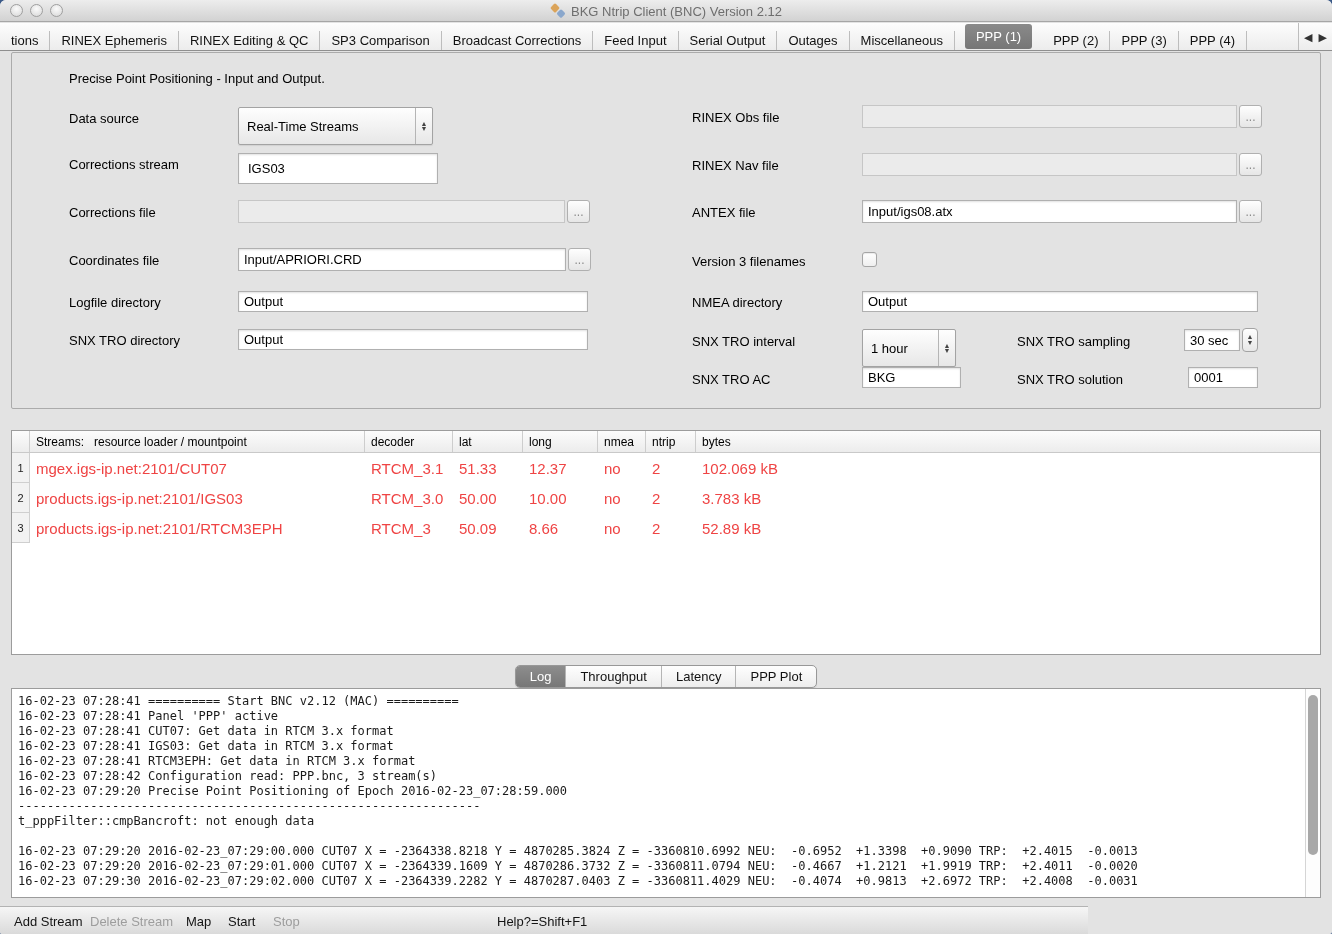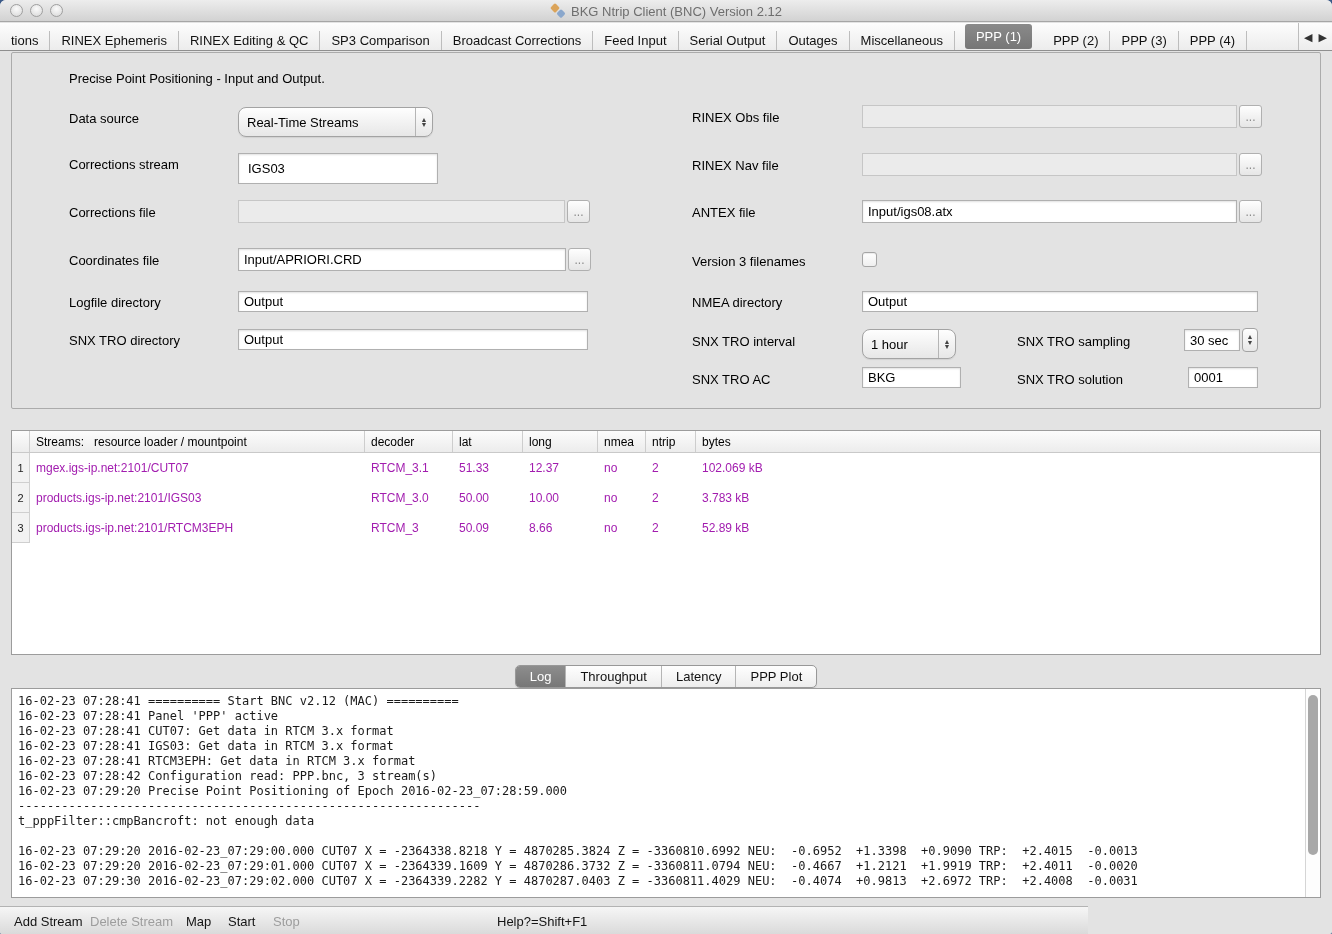--- a/index.html
+++ b/index.html
@@ -30,21 +30,21 @@
            border:1px solid #ababab;border-radius:2px;background:#e3e3e3;}
   .flabel{position:absolute;font-size:13px;color:#000;white-space:nowrap;}
   .heading{position:absolute;font-size:13px;color:#000;}
   .tinput{position:absolute;border:1px solid #b0b0b0;background:#fff;font-size:13px;
           font-family:"Liberation Sans",sans-serif;padding:0 5px;color:#000;
           box-shadow:inset 0 1px 2px rgba(0,0,0,.12);}
   .tinput:disabled{background:#ebebeb;border-color:#c6c6c6;box-shadow:none;}
   .browse{position:absolute;width:23px;height:23px;border:1px solid #b0b0b0;border-radius:3px;
           background:linear-gradient(#fefefe,#e6e6e6);color:#8a8a8a;font-size:12px;
           display:flex;align-items:center;justify-content:center;}
-  .popup{position:absolute;height:30px;border:1px solid #a3a3a3;border-radius:8px;
+  .popup{position:absolute;height:38px;border:1px solid #a3a3a3;border-radius:2px;
          background:linear-gradient(#fefefe,#e7e7e7);display:flex;align-items:center;
          font-size:13px;color:#000;box-shadow:0 1px 1px rgba(0,0,0,.08);}
   .popup .ptext{flex:1;padding:0 8px;white-space:nowrap;overflow:hidden;}
   .popup .pstep{width:17px;height:100%;border-left:1px solid #b5b5b5;display:flex;
                 flex-direction:column;align-items:center;justify-content:center;line-height:5px;
                 font-size:7px;color:#444;}
   .chk{position:absolute;width:15px;height:15px;border:1px solid #a5a5a5;border-radius:3px;
        background:linear-gradient(#fff,#efefef);box-shadow:inset 0 1px 1px rgba(0,0,0,.08);}
   .spinbtn{position:absolute;width:16px;height:24px;border:1px solid #a3a3a3;border-radius:4px;
            background:linear-gradient(#fefefe,#e7e7e7);display:flex;flex-direction:column;
@@ -53,21 +53,21 @@
   .streams{position:absolute;left:11px;top:430px;width:1310px;height:225px;background:#fff;
            border:1px solid #9c9c9c;}
   .thead{display:grid;grid-template-columns:18px 335px 88px 70px 75px 48px 50px 1fr;
          height:22px;background:linear-gradient(#fcfcfc,#ececec);border-bottom:1px solid #c9c9c9;}
   .th{font-size:12px;color:#000;display:flex;align-items:center;padding-left:6px;
       border-right:1px solid #cdcdcd;white-space:pre;overflow:hidden;}
   .th:last-child{border-right:none;}
   .trow{display:grid;grid-template-columns:18px 335px 88px 70px 75px 48px 50px 1fr;height:30px;}
   .rownum{background:#f2f2f2;border:1px solid #cfcfcf;border-top:none;border-left:none;
           font-size:11px;color:#222;display:flex;align-items:center;justify-content:center;}
-  .cell{font-size:12px;color:#a21caf;display:flex;align-items:center;padding-left:6px;white-space:nowrap;overflow:hidden;}
+  .cell{font-size:15px;color:#ef4444;display:flex;align-items:center;padding-left:6px;white-space:nowrap;overflow:hidden;}
   
   .logtabs{position:absolute;left:0;top:665px;width:1332px;height:23px;display:flex;justify-content:center;}
   .seggroup{display:flex;height:23px;border:1px solid #989898;border-radius:5px;overflow:hidden;
             background:linear-gradient(#fefefe,#ededed);box-shadow:0 1px 1px rgba(0,0,0,.1);}
   .seg{display:flex;align-items:center;padding:0 14px;font-size:13px;color:#111;
        border-right:1px solid #b5b5b5;}
   .seg:last-child{border-right:none;}
   .seg.selected{background:linear-gradient(#8d8d8d,#777777);color:#fff;}
   
   .logbox{position:absolute;left:11px;top:688px;width:1310px;height:210px;background:#fff;

